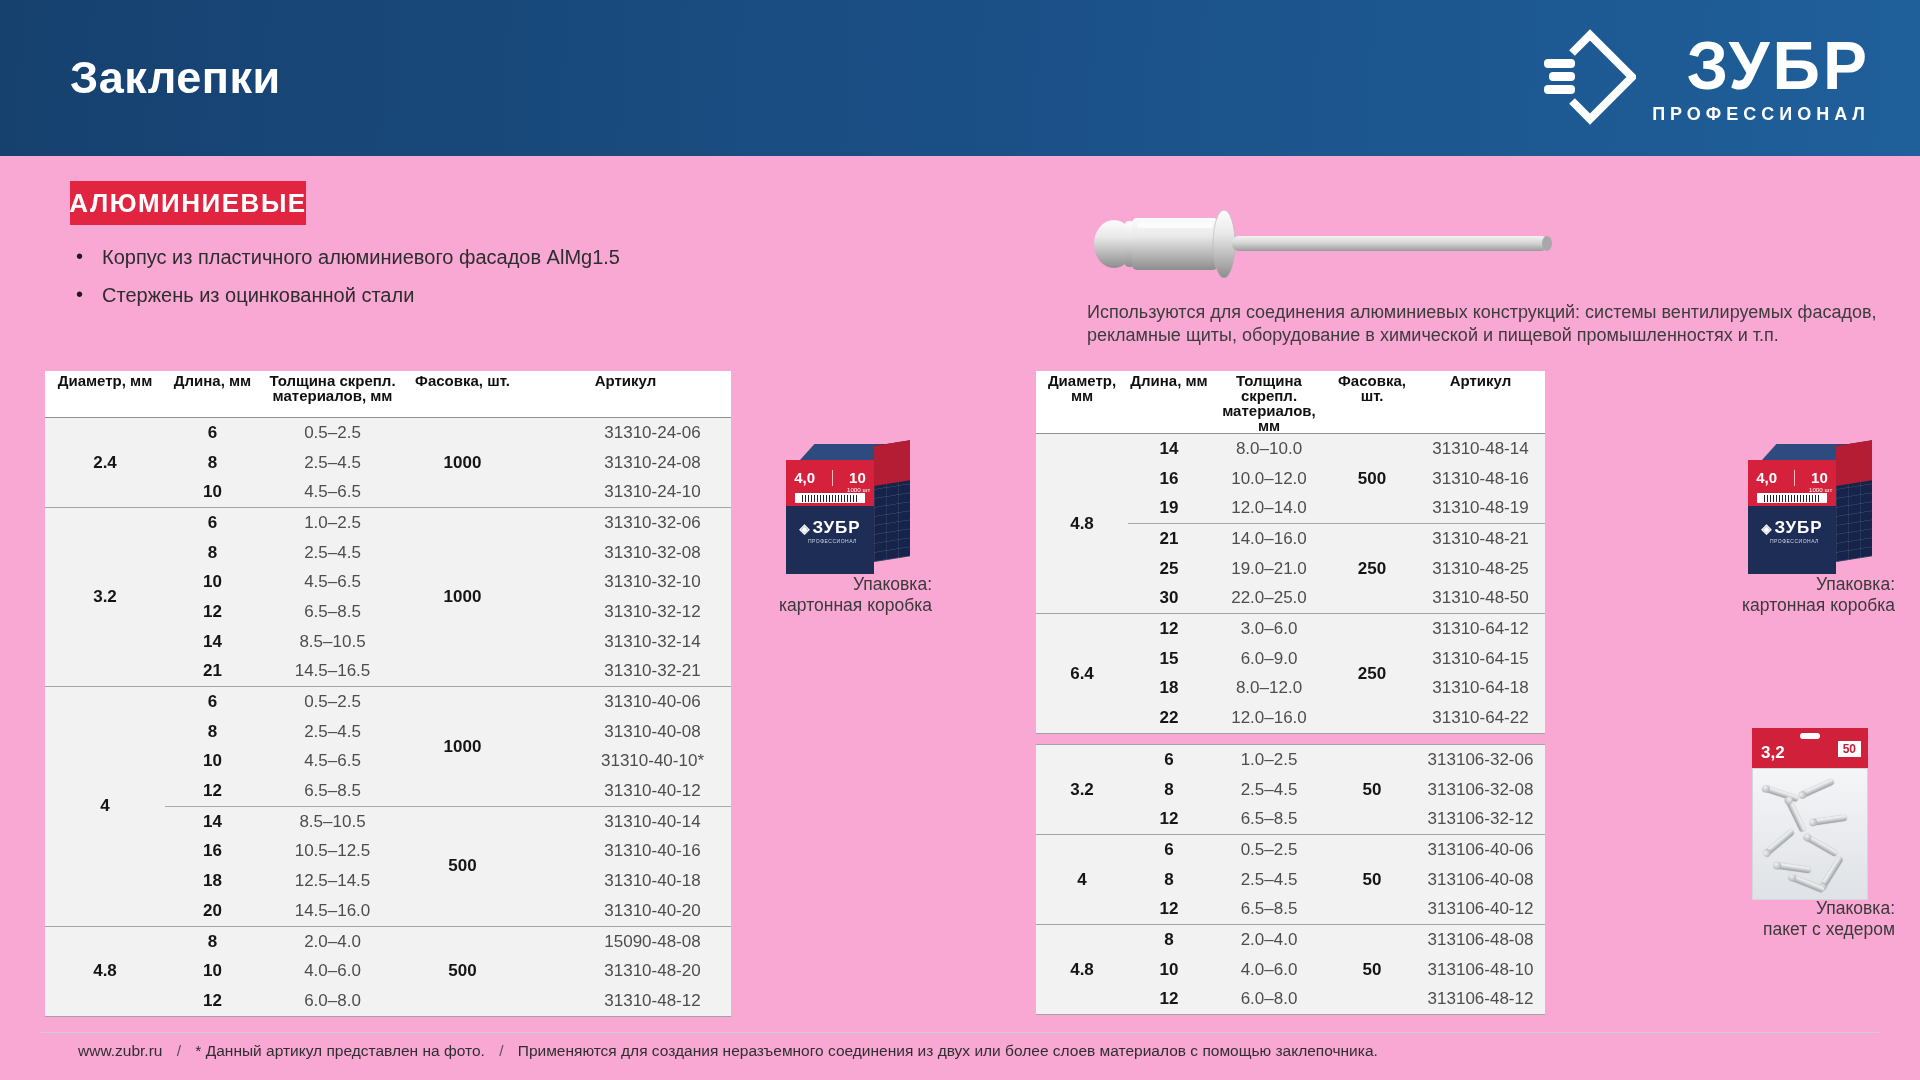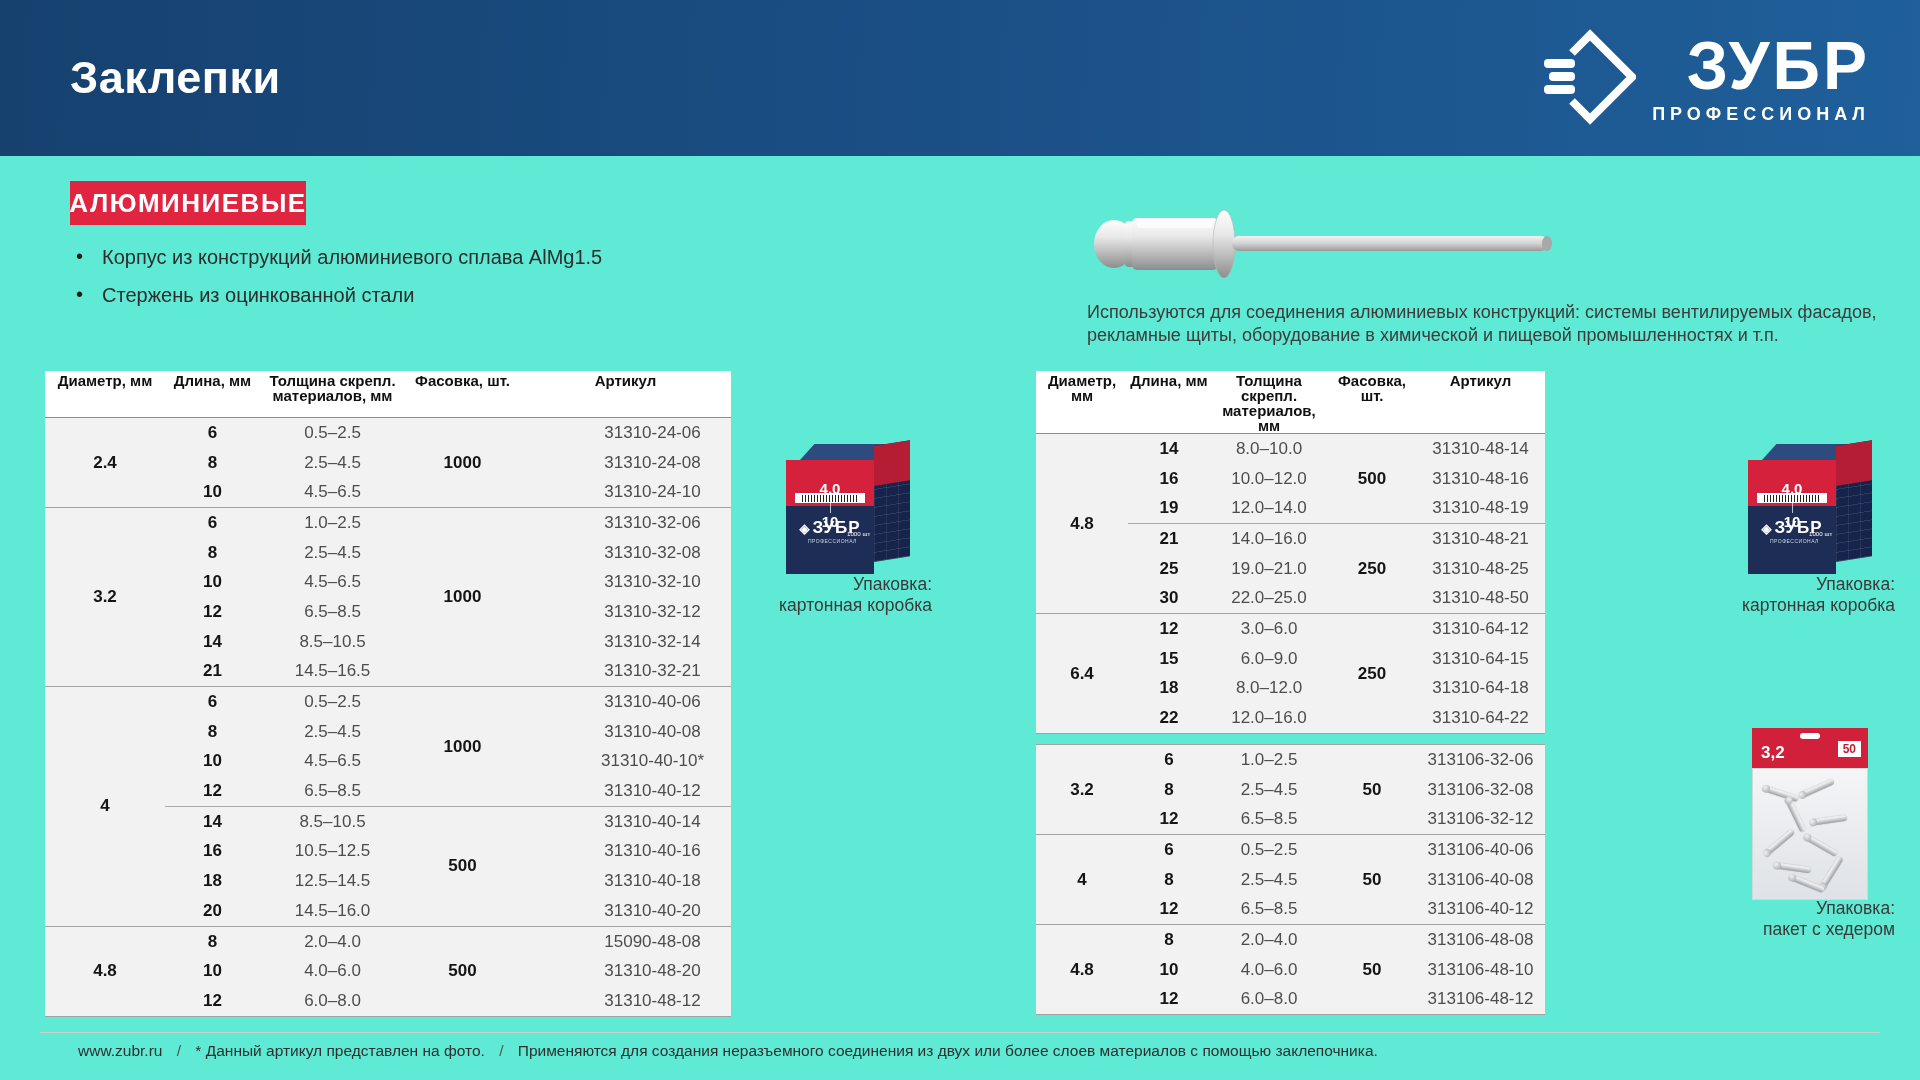--- a/index.html
+++ b/index.html
@@ -1,17 +1,17 @@
 <!DOCTYPE html>
 <html><head>
 <meta charset="utf-8">
 <style>
   html,body{margin:0;padding:0;background:#fff;}
   body{width:1920px;height:1080px;font-family:"Liberation Sans",sans-serif;overflow:hidden;}
-  .page{position:relative;width:1920px;height:1080px;background:#5eead4;}
+  .page{position:relative;width:1920px;height:1080px;background:#f9a8d4;}
 
   
   .topbar{position:absolute;left:0;top:0;width:1920px;height:156px;
     background:linear-gradient(93deg,#16416f 0%,#1b5188 55%,#1f5f9a 100%);}
   .page-title{position:absolute;left:70px;top:52px;margin:0;color:#fff;
     font-size:45px;font-weight:700;letter-spacing:0.5px;}
   .brand{position:absolute;right:50px;top:28px;display:flex;align-items:flex-start;gap:16px;}
   .brand-icon{width:92px;height:98px;}
   .brand-txt{display:flex;flex-direction:column;align-items:flex-end;}
   .brand-name{color:#fff;font-size:66px;font-weight:900;letter-spacing:3px;line-height:72px;
@@ -53,21 +53,21 @@
   .box-left{left:786px;top:444px;} .box-right{left:1748px;top:444px;}
   .box-top{position:absolute;left:14px;top:0;width:86px;height:16px;background:#2d4b7e;
     transform:skewX(-42deg);transform-origin:bottom left;}
   .box-side{position:absolute;right:0;top:2px;width:36px;height:116px;background:#16234a;
     transform:skewY(-9deg);transform-origin:top left;
     background-image:repeating-linear-gradient(0deg,rgba(255,255,255,.10) 0 1px,transparent 1px 9px),
       repeating-linear-gradient(90deg,rgba(255,255,255,.08) 0 1px,transparent 1px 12px);}
   .side-red{position:absolute;left:0;top:0;width:100%;height:40px;background:#b51d34;}
   .box-front{position:absolute;left:0;top:16px;width:88px;height:114px;background:#1e2d56;}
   .box-label{position:absolute;left:0;top:0;width:88px;height:46px;background:#d6213c;}
-  .label-row{display:flex;align-items:center;justify-content:space-around;padding-top:20px;flex-direction:column;}
+  .label-row{display:flex;align-items:center;justify-content:space-around;padding-top:9px;}
   .label-size,.label-len{color:#fff;font-weight:700;font-size:15px;}
   .label-div{width:1px;height:16px;background:rgba(255,255,255,.7);}
   .label-qty{display:block;text-align:right;padding-right:6px;color:#fff;font-size:10px;
     transform:scale(.62);transform-origin:right top;}
   .barcode{position:absolute;left:9px;bottom:3px;width:70px;height:10px;background:#fff;
     background-image:repeating-linear-gradient(90deg,#222 0 1px,transparent 1px 3px);
     background-size:80% 70%;background-position:center;background-repeat:no-repeat;}
   .box-brand{margin-top:58px;text-align:center;color:#fff;font-weight:700;font-size:17px;
     letter-spacing:1px;}
   .box-brand .mini-diamond{font-size:13px;margin-right:2px;}
@@ -118,21 +118,21 @@
       <div class="brand-txt">
         <div class="brand-name">ЗУБР</div>
         <div class="brand-sub">ПРОФЕССИОНАЛ</div>
       </div>
     </div>
   </div>
 
   <div class="badge">АЛЮМИНИЕВЫЕ</div>
 
   <ul class="features">
-    <li>Корпус из конструкций алюминиевого сплава AlMg1.5</li>
+    <li>Корпус из пластичного алюминиевого фасадов AlMg1.5</li>
     <li>Стержень из оцинкованной стали</li>
   </ul>
 
   <svg class="rivet-fig" width="478" height="96" viewBox="0 0 478 96">
     <defs>
       <linearGradient id="metal" x1="0" y1="0" x2="0" y2="1">
         <stop offset="0" stop-color="#fdfdfd"></stop>
         <stop offset="0.35" stop-color="#e9e9e9"></stop>
         <stop offset="0.62" stop-color="#c3c3c3"></stop>
         <stop offset="1" stop-color="#8d8d8d"></stop>

